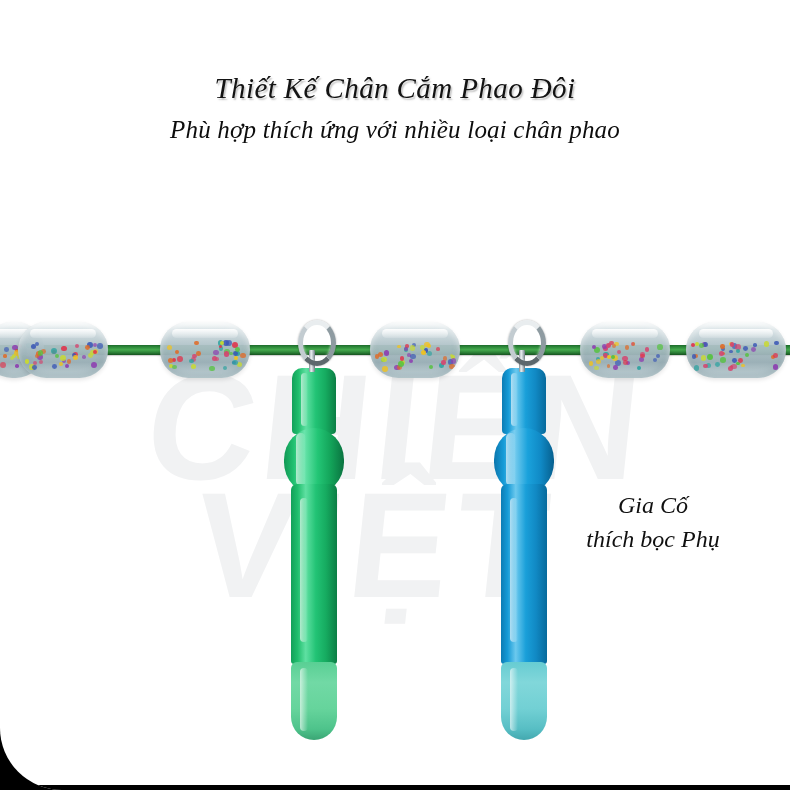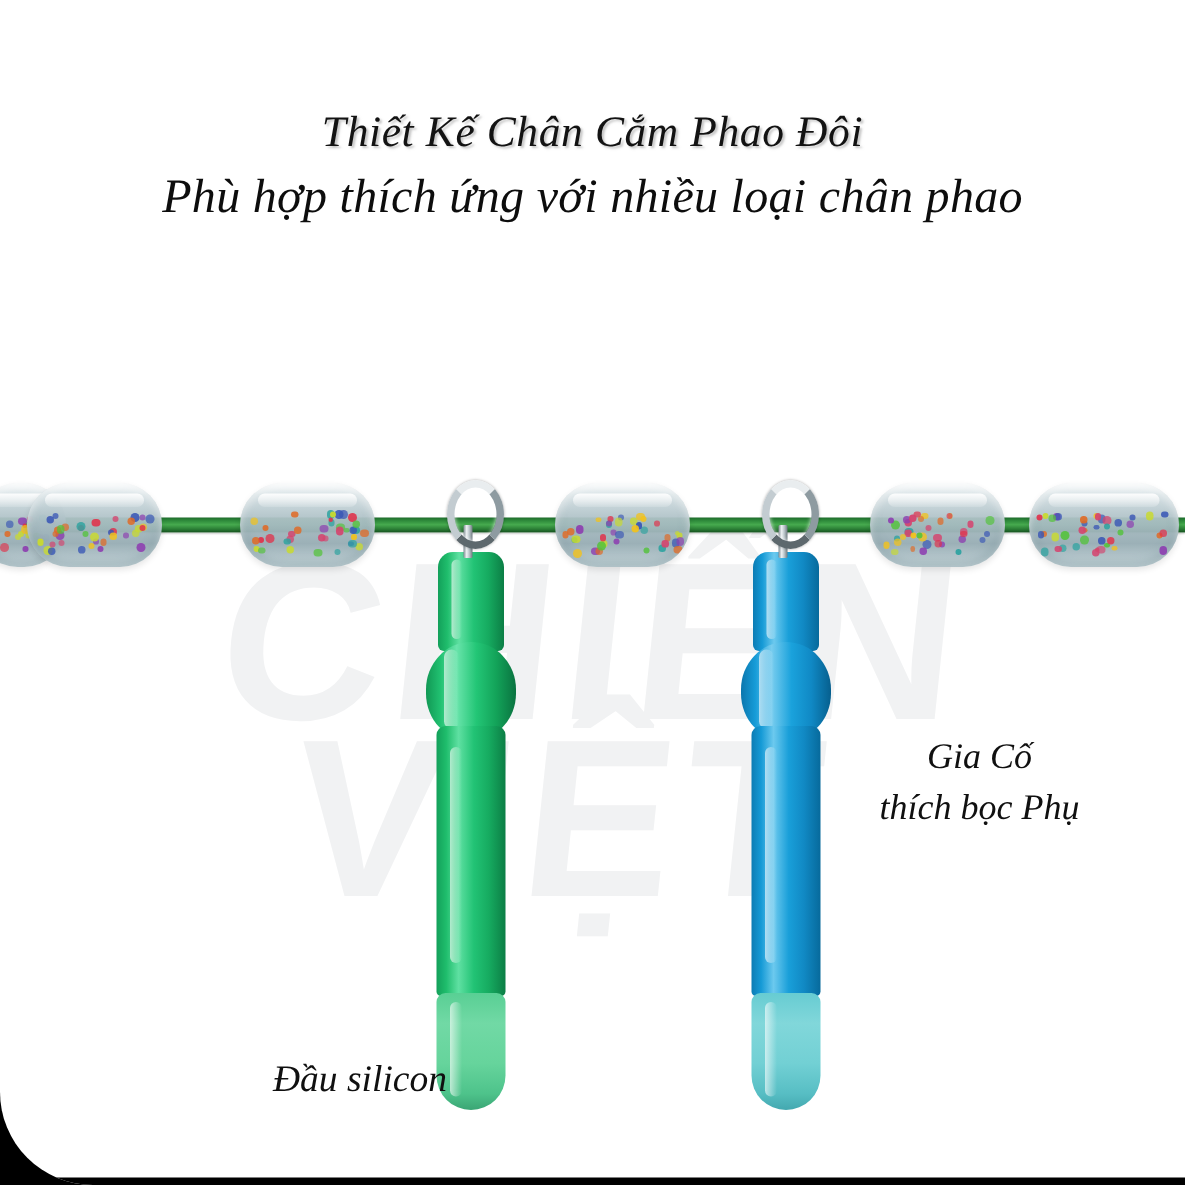--- a/index.html
+++ b/index.html
@@ -67,21 +67,21 @@
   .title-line-1 {
     font-style: italic;
     font-size: 29px;
     color: #131313;
     letter-spacing: .4px;
     text-shadow: 1.5px 1.5px 1.6px rgba(150,150,150,.55);
     line-height: 40px;
   }
   .title-line-2 {
     font-style: italic;
-    font-size: 32px;
+    font-size: 25px;
     color: #0d0d0d;
     letter-spacing: .2px;
     line-height: 44px;
   }
 
   
   .annot-right {
     position: absolute;
     right: 22px;
     top: 488px;
@@ -551,16 +551,15 @@
   <div class="eyelet eyelet-blue">
     <div class="stem"></div>
     <div class="ring"></div>
   </div>
 
   <div class="annot-right">
     <div>Gia Cố</div>
     <div>thích bọc Phụ</div>
   </div>
 
-  <div class="annot-bottom">Đầu silicon</div>
 
   <div class="bottom-edge"></div>
 </div>
 
 </body></html>

